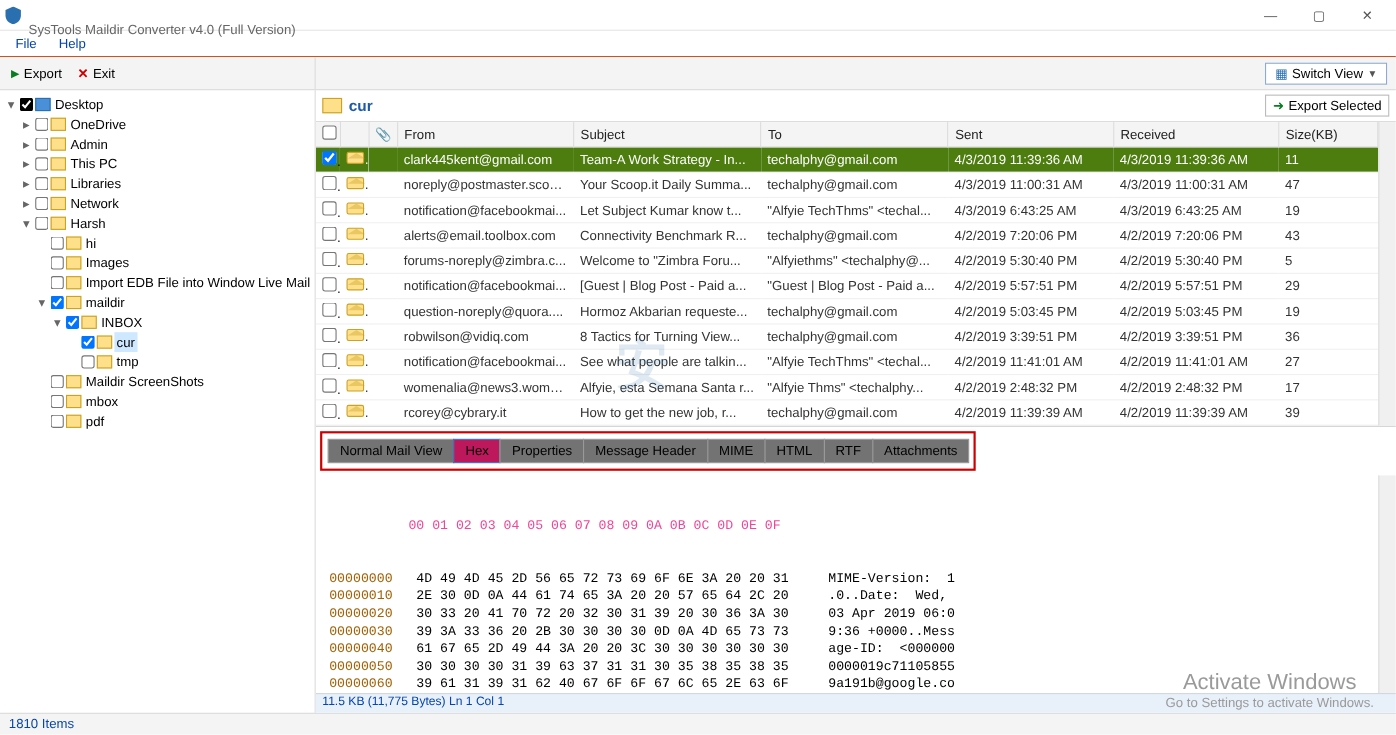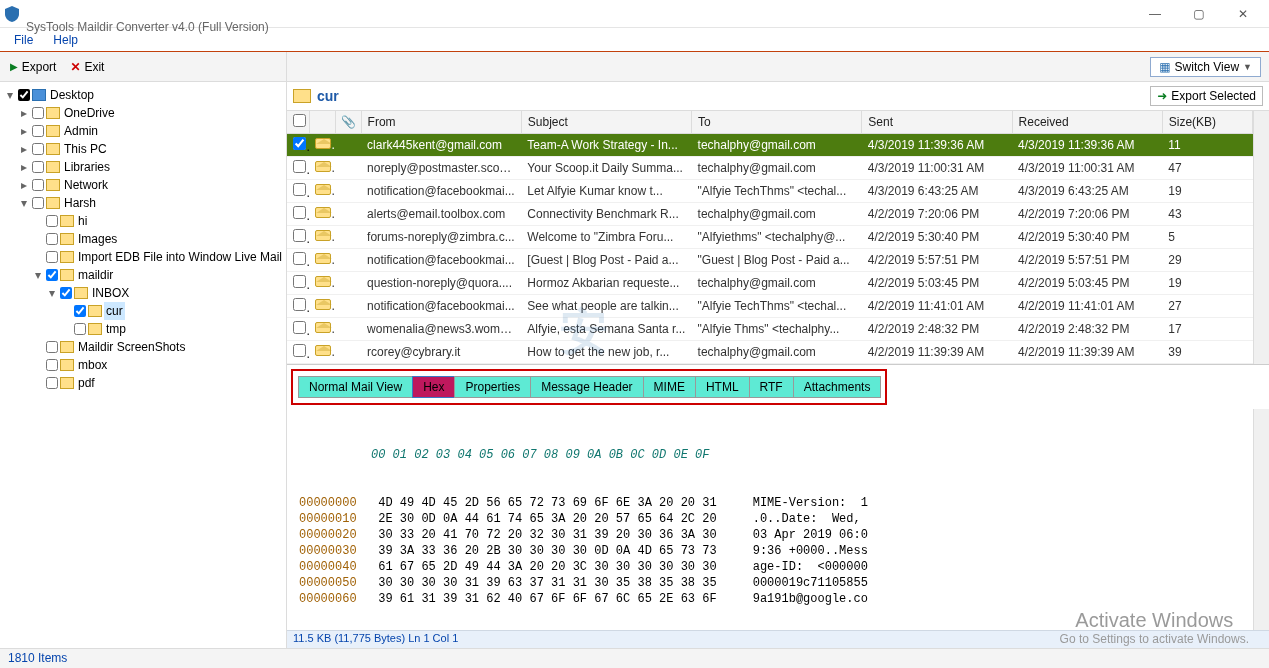--- a/index.html
+++ b/index.html
@@ -43,25 +43,25 @@
   table.grid { width:100%; border-collapse:collapse; table-layout:fixed;}
   table.grid th { text-align:left; font-weight:400; background:#f4f4f4; border-right:1px solid #dcdcdc; border-bottom:1px solid #dcdcdc; padding:3px 6px; color:#222; font-size:12px;}
   table.grid td { padding:3px 6px; border-bottom:1px solid #f0f0f0; white-space:nowrap; overflow:hidden; text-overflow:ellipsis; font-size:12px; color:#333;}
   table.grid tr.selected td { background:#4d7c0f; color:#fff;}
   table.grid td.cbcell, table.grid th.cbcell { width:22px; text-align:center;}
   table.grid td.iconcell, table.grid th.iconcell { width:26px; text-align:center;}
   .env-icon { display:inline-block; width:16px; height:11px; background:#ffe08a; border:1px solid #c9a227; border-radius:2px; position:relative;}
   .env-icon:before { content:""; position:absolute; left:0; right:0; top:0; height:0; border-bottom:5px solid #c9a227; border-left:8px solid transparent; border-right:8px solid transparent; opacity:.4;}
   
   .tab-row { display:flex; padding:5px; border:2px solid #cc0000; margin:4px; width:max-content;}
-  .tab { border:1px solid #999; background:#5eead4; padding:3px 10px; font-size:12px; margin-right:-1px;}
+  .tab { border:1px solid #999; background:#737373; padding:3px 10px; font-size:12px; margin-right:-1px;}
   .tab.active { background:#be185d; border-color:#3b78c4;}
   
   .hex-wrap { flex:1; display:flex; overflow:auto; font-family:"Consolas","Courier New",monospace; font-size:12px; padding:6px 12px; white-space:pre; line-height:16px;}
-  .hex-hdr { color:#0f766e;font-style:italic;}
+  .hex-hdr { color:#ec4899;}
   .hex-addr { color:#a16207;}
   
   .infobar { height:18px; background:#e8f0fa; border-top:1px solid #cfd8e3; font-size:11px; color:#0645ad; padding:1px 6px;}
   .statusbar { height:20px; background:#f4f4f4; border-top:1px solid #dcdcdc; font-size:12px; color:#0645ad; padding:2px 8px;}
   
   .watermark { position:absolute; right:20px; bottom:22px; color:#9a9a9a; text-align:center;}
   .watermark .wm1 { font-size:20px; }
   .watermark .wm2 { font-size:12px; }
   
   .center-wm { position:absolute; left:560px; top:300px; width:120px; height:80px; opacity:.15; pointer-events:none; font-size:48px; color:#2a6fb0; font-weight:bold;}
@@ -316,21 +316,21 @@
                 <td>techalphy@gmail.com</td>
                 <td>4/3/2019 11:00:31 AM</td>
                 <td>4/3/2019 11:00:31 AM</td>
                 <td>47</td>
               </tr>
               <tr>
                 <td class="cbcell"><input type="checkbox" style=""></td>
                 <td class="iconcell"><span class="env-icon"></span></td>
                 <td class="iconcell"></td>
                 <td>notification@facebookmai...</td>
-                <td>Let Alfyie Kumar know t...</td>
+                <td>Let Subject Kumar know t...</td>
                 <td>"Alfyie TechThms" &lt;techal...</td>
                 <td>4/3/2019 6:43:25 AM</td>
                 <td>4/3/2019 6:43:25 AM</td>
                 <td>19</td>
               </tr>
               <tr>
                 <td class="cbcell"><input type="checkbox" style=""></td>
                 <td class="iconcell"><span class="env-icon"></span></td>
                 <td class="iconcell"></td>
                 <td>alerts@email.toolbox.com</td>
@@ -365,20 +365,31 @@
               <tr>
                 <td class="cbcell"><input type="checkbox" style=""></td>
                 <td class="iconcell"><span class="env-icon"></span></td>
                 <td class="iconcell"></td>
                 <td>question-noreply@quora....</td>
                 <td>Hormoz Akbarian requeste...</td>
                 <td>techalphy@gmail.com</td>
                 <td>4/2/2019 5:03:45 PM</td>
                 <td>4/2/2019 5:03:45 PM</td>
                 <td>19</td>
+              </tr>
+              <tr>
+                <td class="cbcell"><input type="checkbox" style=""></td>
+                <td class="iconcell"><span class="env-icon"></span></td>
+                <td class="iconcell"></td>
+                <td>robwilson@vidiq.com</td>
+                <td>8 Tactics for Turning View...</td>
+                <td>techalphy@gmail.com</td>
+                <td>4/2/2019 3:39:51 PM</td>
+                <td>4/2/2019 3:39:51 PM</td>
+                <td>36</td>
               </tr>
               <tr>
                 <td class="cbcell"><input type="checkbox" style=""></td>
                 <td class="iconcell"><span class="env-icon"></span></td>
                 <td class="iconcell"></td>
                 <td>notification@facebookmai...</td>
                 <td>See what people are talkin...</td>
                 <td>"Alfyie TechThms" &lt;techal...</td>
                 <td>4/2/2019 11:41:01 AM</td>
                 <td>4/2/2019 11:41:01 AM</td>

